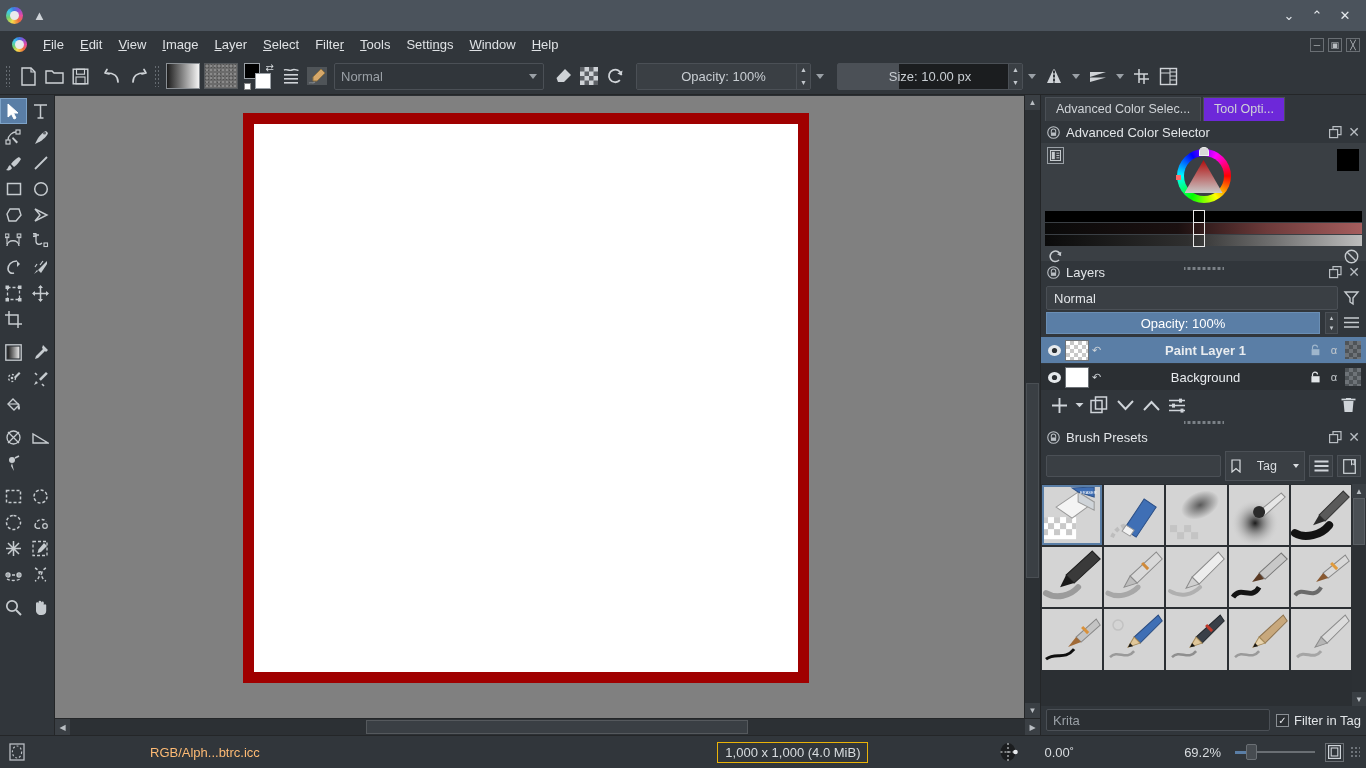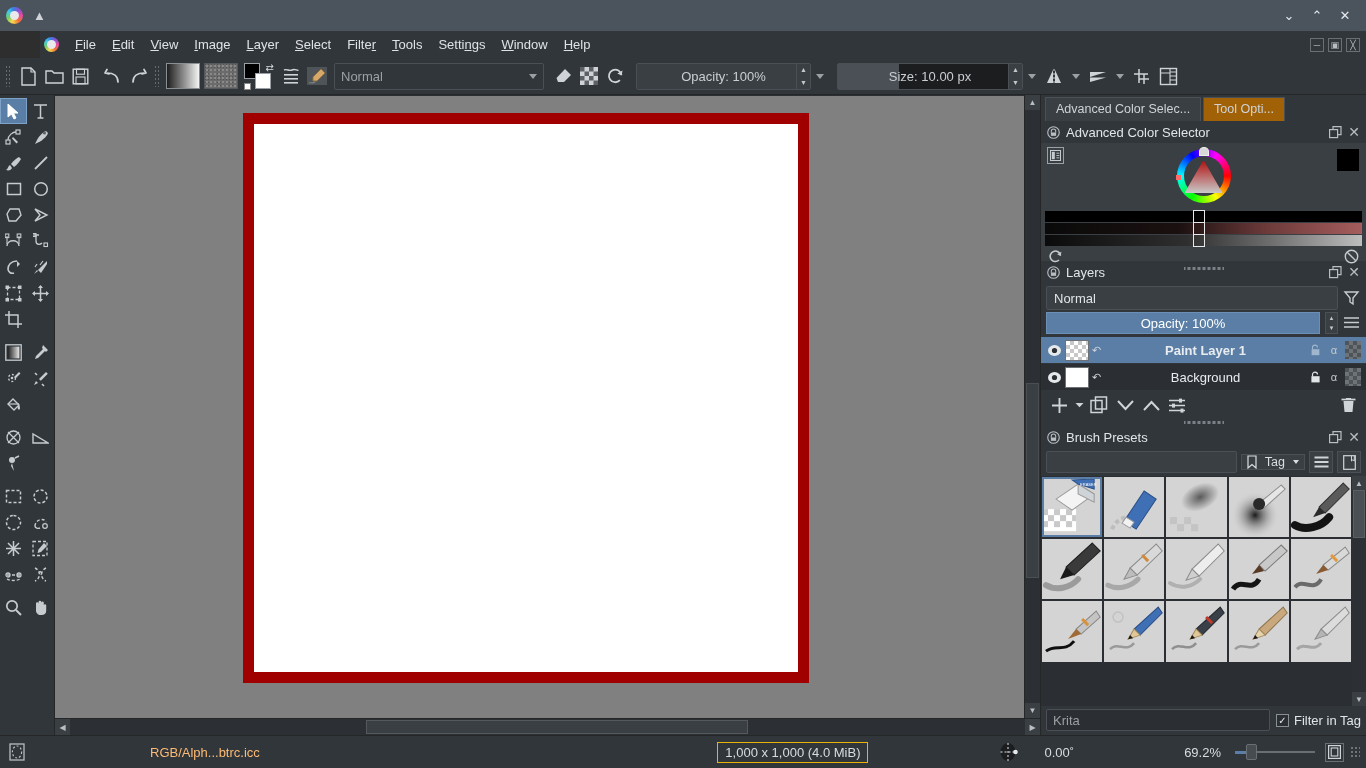--- a/index.html
+++ b/index.html
@@ -35,21 +35,21 @@
   .tb-title {
     position:absolute; left:0; right:0; text-align:center;
     font-size:13px; color:#eef1f4; pointer-events:none;
   }
   .tb-right { margin-left:auto; display:flex; align-items:center; gap:14px; padding-right:14px; z-index:2; }
   .tb-btn { font-size:13px; color:#e4e8ec; width:14px; text-align:center; line-height:1; }
 
   
   .menubar {
     height:27px; flex:0 0 27px; background:#31363b; display:flex; align-items:center;
-    padding-left:0; position:relative;margin-left:40px;
+    padding-left:8px; position:relative;
   }
   .menu-logo { width:15px; height:15px; border-radius:50%; margin:0 8px 0 4px;
     background: conic-gradient(from 200deg, #f8d94a 0deg, #6fd06f 50deg, #3ec9ea 105deg,
                      #3b7fe0 150deg, #8c4fd6 200deg, #e84ba0 250deg,
                      #ee6d3a 300deg, #f8d94a 360deg);
     position:relative; flex:0 0 auto;}
   .menu-logo::after{content:"";position:absolute;inset:3px;border-radius:50%;background:#e9e9ec;}
   .menu-item { padding:4px 8px; font-size:13px; color:#dfe2e5; white-space:nowrap; }
   .menu-item u { text-decoration:underline; }
   .mb-right { margin-left:auto; display:flex; gap:4px; padding-right:6px; }
@@ -152,21 +152,21 @@
                     background:#3a3f44; border:1px solid #55595d; }
 
   
   .dockers { width:326px; flex:0 0 326px; background:#31363b; display:flex; flex-direction:column;
              border-left:1px solid #242628; min-height:0; }
   .dock-tabs { height:26px; flex:0 0 26px; display:flex; align-items:flex-end; gap:2px;
                padding-left:4px; background:#31363b; }
   .dock-tab { padding:4px 10px 5px; font-size:12.5px; color:#cfd3d7; background:#31363b;
               border:1px solid transparent; border-bottom:none; }
   .dock-tab.active { background:#3a3f44; border-color:#4b5056; }
-  .dock-tab.inactive { background:#a16207; border-color:#4b5056; }
+  .dock-tab.inactive { background:#6d28d9; border-color:#4b5056; }
 
   .dock-header { height:22px; display:flex; align-items:center; gap:6px; padding:0 6px;
                  background:#31363b; }
   .dock-header .title { font-size:13px; color:#e2e5e8; flex:1; }
   .dock-ico { color:#b9bec3; font-size:12px; display:flex; align-items:center; }
   .lock-ico { width:13px; height:13px; }
 
   .acs-body { background:#3a3f44; padding:4px 4px 0; position:relative; height:118px; }
   .acs-top { display:flex; align-items:flex-start; height:62px; position:relative; }
   .acs-toggle { width:17px; height:17px; border:1px solid #9aa0a6; color:#c6cbcf; font-size:9px;
@@ -234,22 +234,22 @@
   }
   .layers-toolbar { height:28px; display:flex; align-items:center; gap:2px; padding:0 6px;
                     background:#31363b; }
   .lt-btn { width:24px; height:24px; display:flex; align-items:center; justify-content:center; color:#cfd4d9; }
   .lt-spacer { flex:1; }
 
   
   .bp-row { display:flex; align-items:center; gap:4px; padding:3px 5px; }
   .bp-combo { flex:1; height:22px; background:#3a3f44; border:1px solid #4b5056; border-radius:2px;
               display:flex; align-items:center; padding:0 6px; }
-  .bp-tag { height:16px; border:1px solid #4b5056; background:#3a3f44; display:flex; align-items:center;
-            gap:8px; padding:0 5px; font-size:12.5px; color:#dadee1; }
+  .bp-tag { height:30px; border:1px solid #4b5056; background:#3a3f44; display:flex; align-items:center;
+            gap:16px; padding:0 5px; font-size:12.5px; color:#dadee1; }
   .bp-ico { width:24px; height:22px; border:1px solid #4b5056; background:#3a3f44;
             display:flex; align-items:center; justify-content:center; color:#cfd4d9; }
   .bp-gridwrap { flex:1; display:flex; min-height:0; background:#2b2f33; margin:0 0 0 0; }
   .bp-grid { flex:1; display:grid; grid-template-columns:repeat(5,1fr); gap:2px; padding:1px;
              align-content:start; overflow:hidden; }
   .bp-cell { background:#d4d4d4; aspect-ratio:1/1; position:relative; overflow:hidden; }
   .bp-cell.sel { outline:2px solid #5a7ea6; outline-offset:-2px; }
   .bp-scroll { width:14px; flex:0 0 14px; background:#2c3034; display:flex; flex-direction:column; }
   .bp-scroll .sc-arrow { height:14px; }
   .bp-scroll .track { flex:1; position:relative; }

